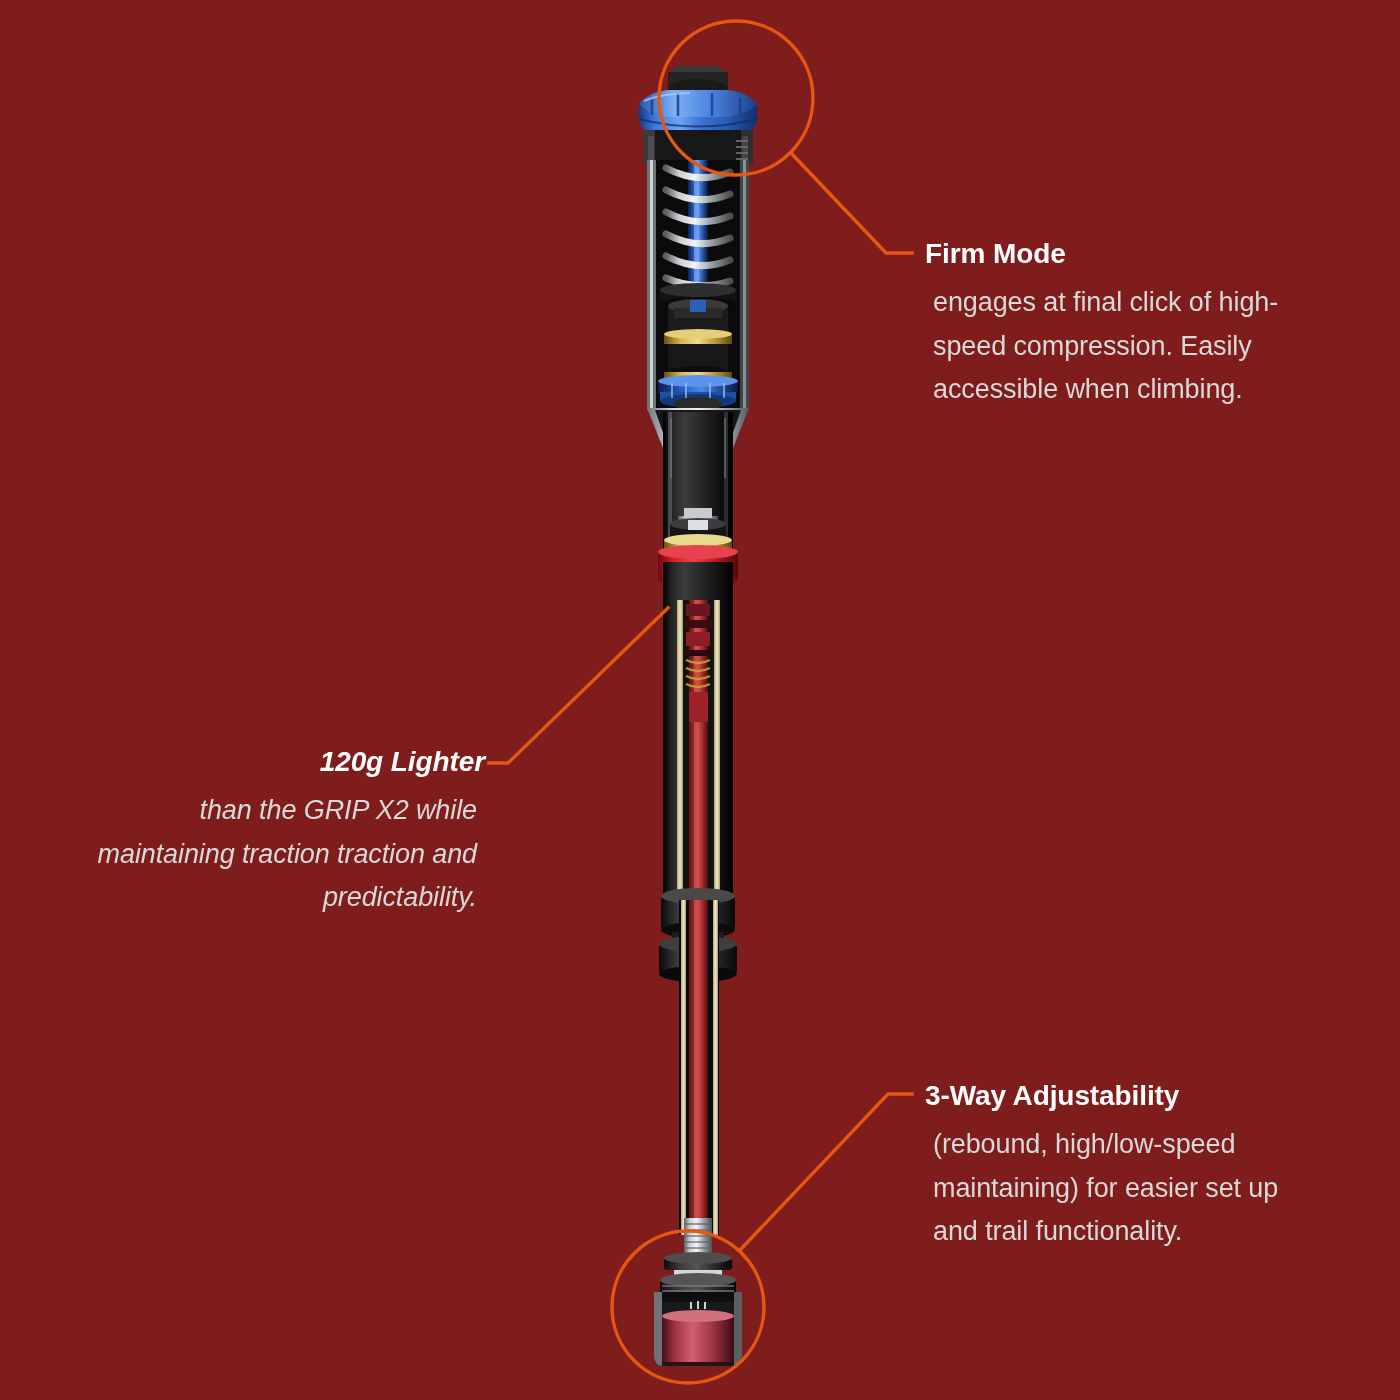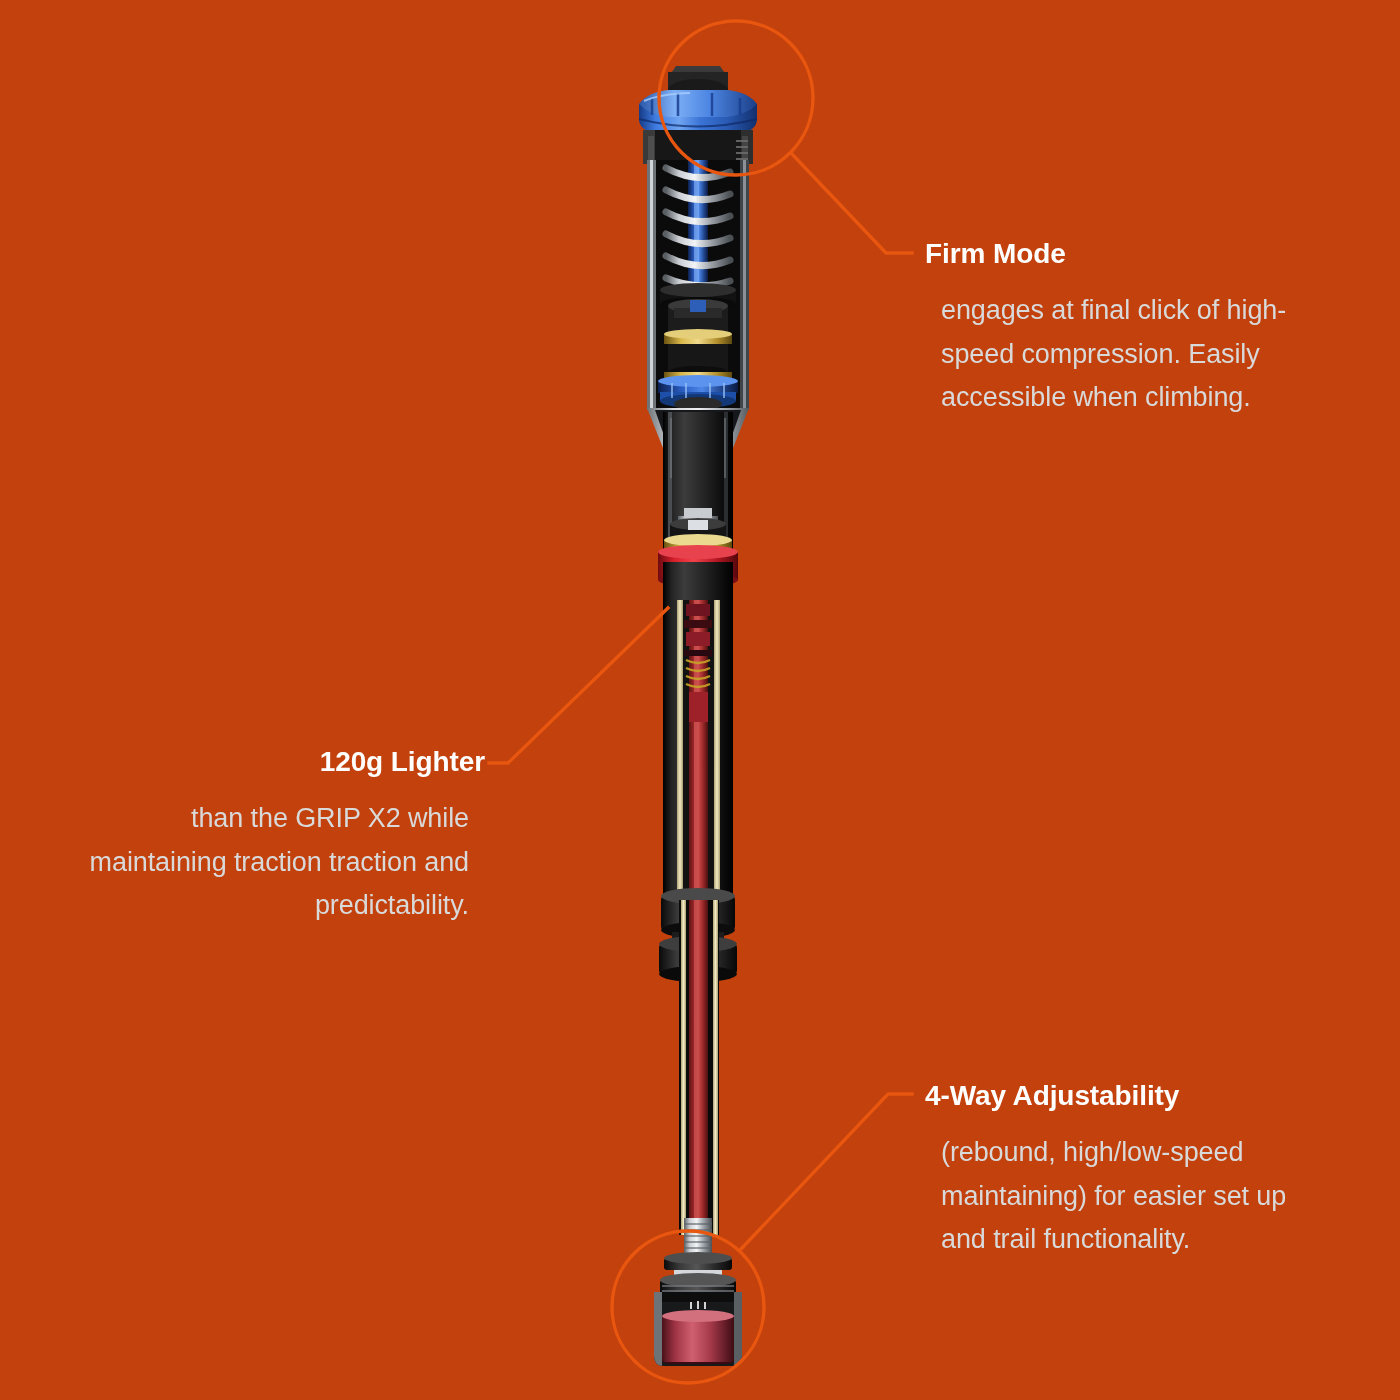--- a/index.html
+++ b/index.html
@@ -2,37 +2,37 @@
 <html><head>
 <meta charset="utf-8">
 <title>Damper Cartridge Feature Callouts</title>
 <style>
   html,body{margin:0;padding:0;background:#000;}
   body{
     width:1400px;height:1400px;position:relative;overflow:hidden;
     font-family:"Liberation Sans","DejaVu Sans",sans-serif;
     -webkit-font-smoothing:antialiased;
   }
-  #stage{position:absolute;inset:0;background:#c2410c;}
+  #stage{position:absolute;inset:0;background:#7f1d1d;}
 
   
   #product{position:absolute;left:0;top:0;width:1400px;height:1400px;}
 
   
   .callout{position:absolute;}
   .callout .head{
     font-size:28px;font-weight:bold;color:#ffffff;
     letter-spacing:-0.1px;line-height:1.32;margin:0 0 2px 0;
   }
   .callout .body{
     font-size:27px;font-weight:normal;color:#d9d9d9;
-    line-height:1.62;margin:16px;letter-spacing:-0.1px;
+    line-height:1.62;margin:8px;letter-spacing:-0.1px;
   }
   .callout.right{text-align:left;}
-  .callout.left{text-align:right;}
+  .callout.left{text-align:right;font-style:italic;}
 
   #callout-firm-mode{left:925px;top:236px;width:400px;}
   #callout-lighter{left:60px;top:744px;width:425px;}
   #callout-adjust{left:925px;top:1078px;width:405px;}
 
   
   #leaders{position:absolute;left:0;top:0;width:1400px;height:1400px;pointer-events:none;}
 </style>
 </head>
 <body>
@@ -367,17 +367,17 @@
     <p class="head">Firm Mode</p>
     <p class="body">engages at final click of high-speed compression. Easily accessible when climbing.</p>
   </div>
 
   <div class="callout left" id="callout-lighter">
     <p class="head">120g Lighter</p>
     <p class="body">than the GRIP X2 while maintaining traction traction and predictability.</p>
   </div>
 
   <div class="callout right" id="callout-adjust">
-    <p class="head">4-Way Adjustability</p>
+    <p class="head">3-Way Adjustability</p>
     <p class="body">(rebound, high/low-speed maintaining) for easier set up and trail functionality.</p>
   </div>
 
 </div>
 
 </body></html>

